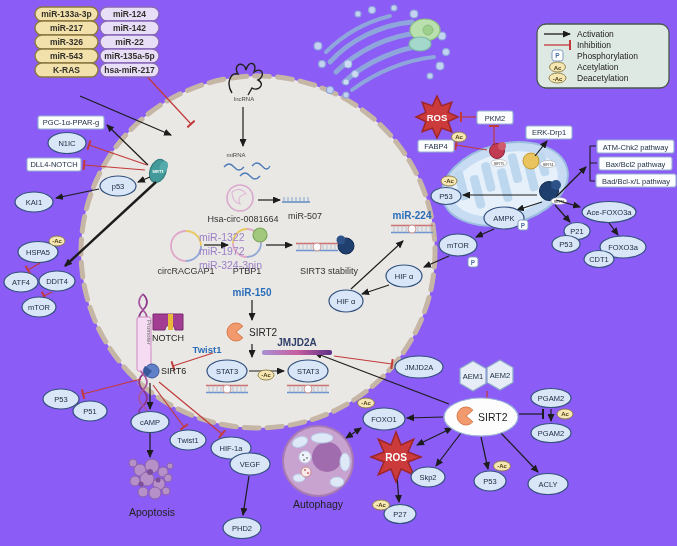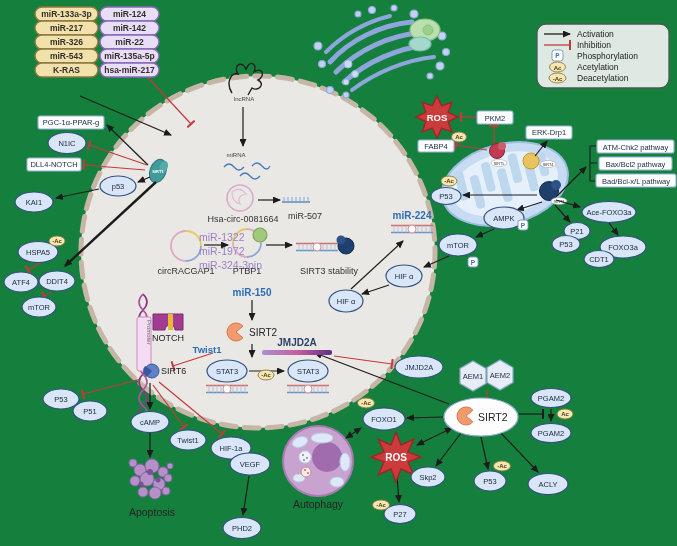--- a/index.html
+++ b/index.html
@@ -1,16 +1,16 @@
 <!DOCTYPE html>
 <html><head>
 <meta charset="utf-8">
 <style>
   html,body{margin:0;padding:0;background:#fff}
-  #canvas{position:relative;width:677px;height:546px;font-family:"Liberation Sans",sans-serif;background:#15803d;overflow:hidden}
+  #canvas{position:relative;width:677px;height:546px;font-family:"Liberation Sans",sans-serif;background:#8b5cf6;overflow:hidden}
   svg{display:block}
   svg text{font-family:"Liberation Sans",sans-serif}
   .node{fill:#d9e6f7;stroke:#33517e;stroke-width:1.2}
   .rectnode{fill:#fcfdfe;stroke:#96b1d4;stroke-width:1.1}
   .nlbl{fill:#18263f;text-anchor:middle;font-size:7.5px}
   .rlbl{fill:#223046;text-anchor:middle;font-size:7.5px}
   .arrow{stroke:#1c1c1c;stroke-width:1.2;fill:none;marker-end:url(#ah)}
   .thick{stroke-width:2.4}
   .dbl{marker-start:url(#ah)}
   .inhib{stroke:#c23a3a;stroke-width:1.2;fill:none;marker-end:url(#tb)}

